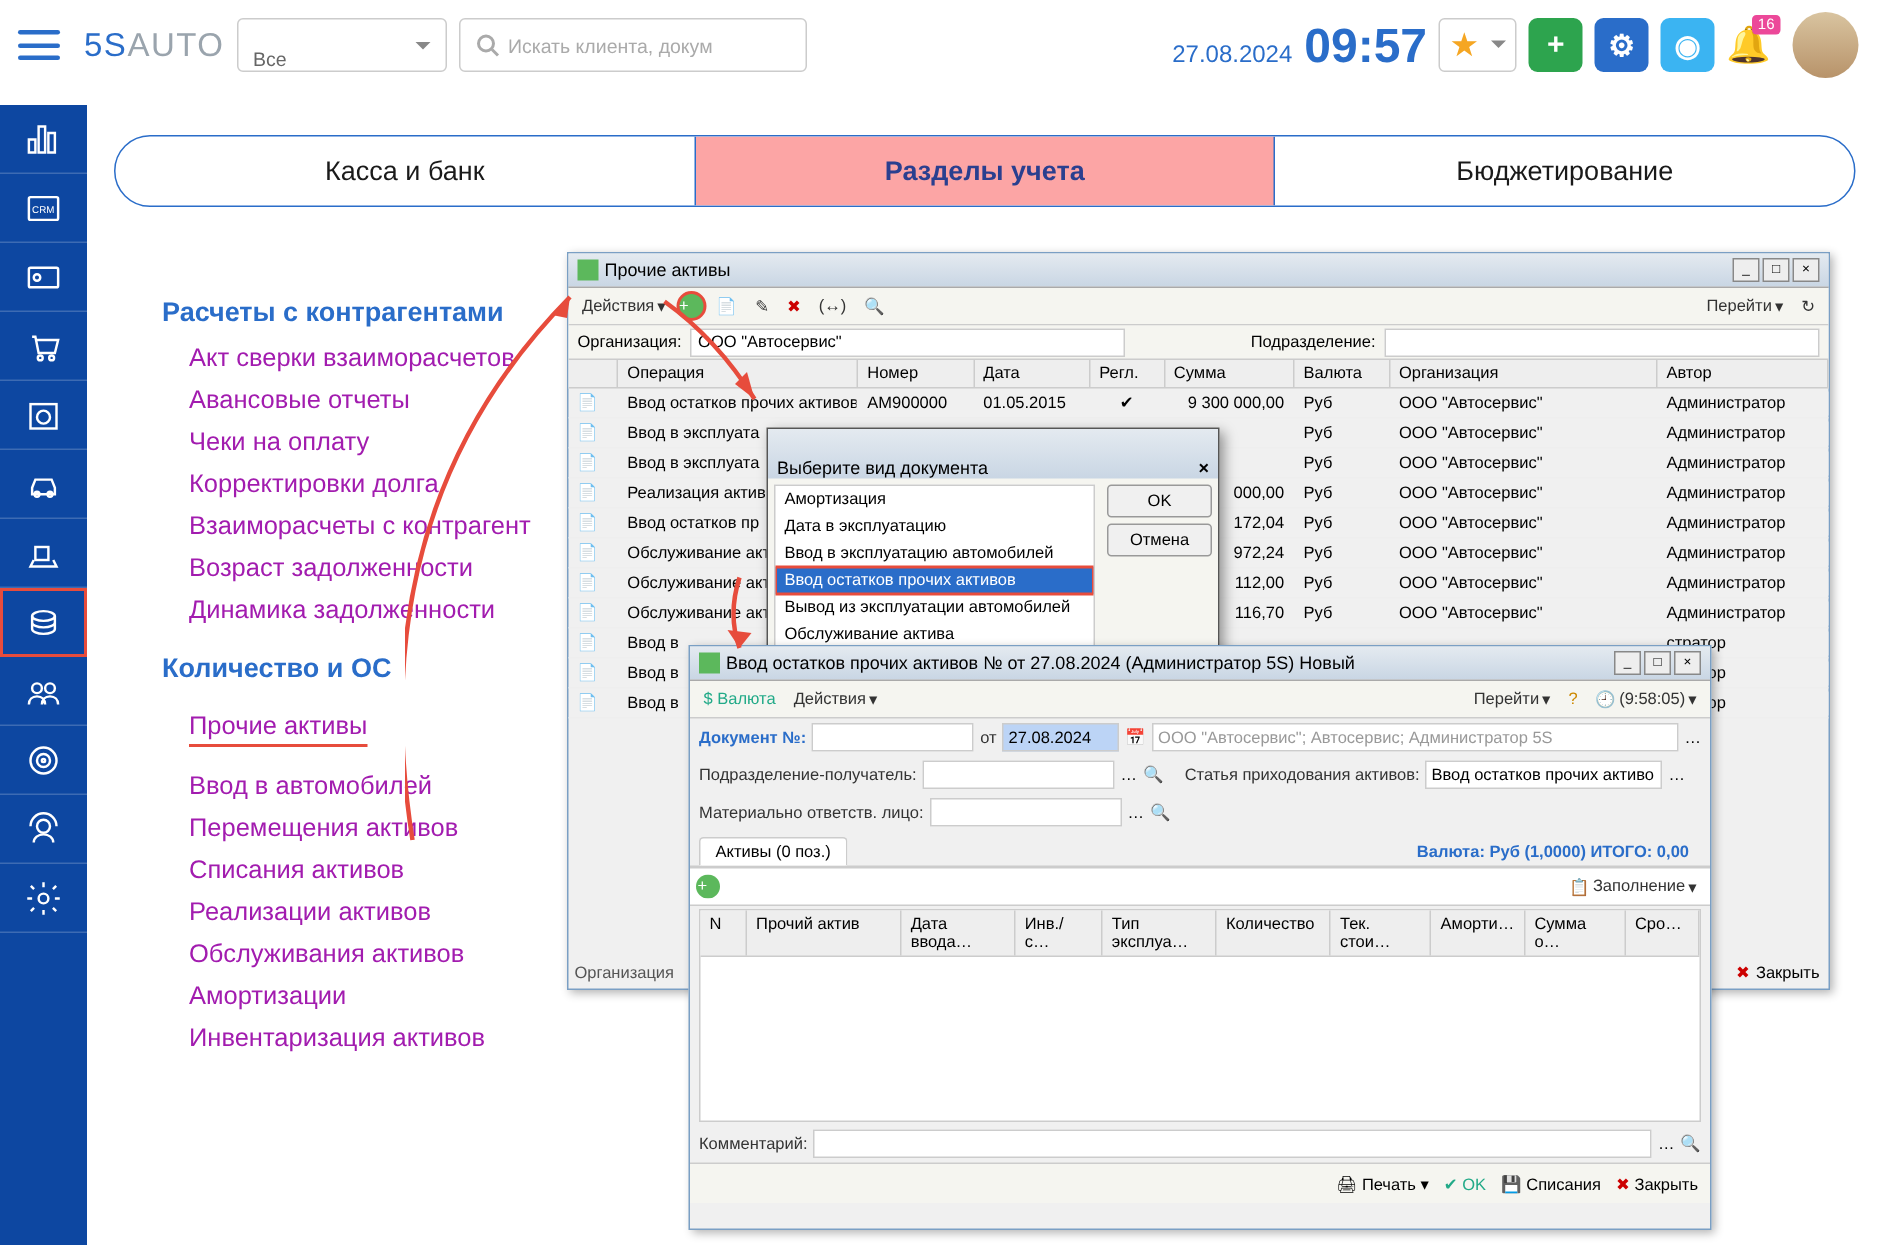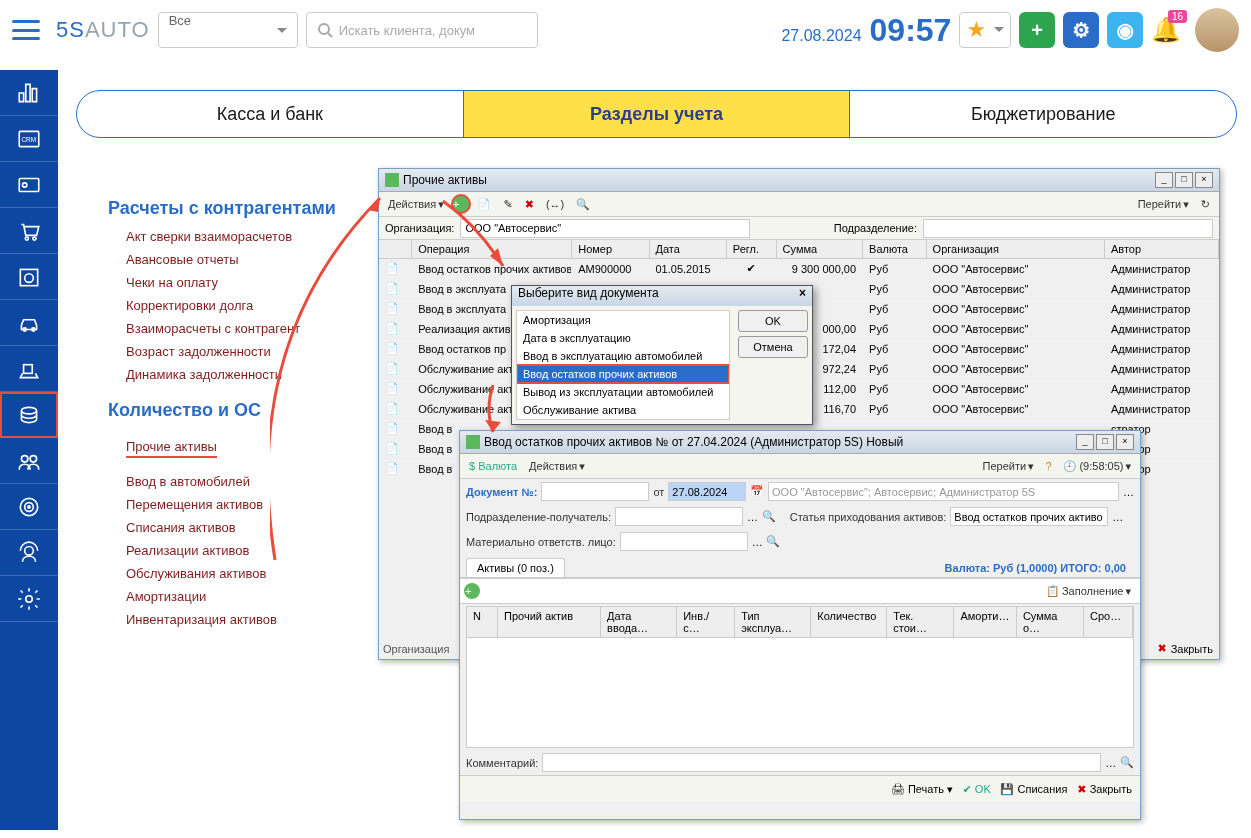--- a/index.html
+++ b/index.html
@@ -1,21 +1,21 @@
 <!DOCTYPE html>
 <html><head>
 <meta charset="utf-8">
 <style>
 body{margin:0;font-family:Arial,sans-serif;font-size:13px;background:#fff;width:1251px;height:838px;position:relative;overflow:hidden}
 .top-bar{height:60px;display:flex;align-items:center;padding:0 12px;gap:8px}
 .hamburger{width:28px;height:20px;display:flex;flex-direction:column;justify-content:space-between;cursor:pointer}
 .hamburger div{height:3px;background:#2a6dc9;border-radius:2px}
 .logo{color:#2a6dc9;font-weight:bold;font-size:22px;letter-spacing:1px;margin-left:8px}
 .logo span{color:#9aa4ad;font-weight:normal}
-.dropdown-btn{border:1px solid #ccc;border-radius:4px;height:34px;padding:0 28px 0 10px;background:#fff;color:#666;position:relative;display:flex;align-items:flex-start;min-width:100px}
+.dropdown-btn{border:1px solid #ccc;border-radius:4px;height:34px;padding:0 28px 0 10px;background:#fff;color:#666;position:relative;display:flex;align-items:flex-end;min-width:100px}
 .dropdown-btn::after{content:"";position:absolute;right:10px;top:50%;margin-top:-2px;border:5px solid transparent;border-top-color:#888}
 .search-box{border:1px solid #ccc;border-radius:4px;height:34px;display:flex;align-items:center;padding:0 10px;width:210px;color:#aaa}
 .search-box svg{margin-right:6px}
 .datetime{color:#2a6dc9;margin-left:auto;display:flex;align-items:baseline;gap:8px}
 .datetime .date{font-size:16px}
 .datetime .time{font-size:32px;font-weight:bold}
 .star-btn{border:1px solid #ccc;border-radius:4px;height:34px;display:flex;align-items:center;padding:0 6px}
 .star-btn .star{color:#f5a623;font-size:22px}
 .star-btn .arrow{border:5px solid transparent;border-top-color:#888;margin-left:8px;margin-top:4px}
 .icon-btn{width:36px;height:36px;border-radius:6px;display:flex;align-items:center;justify-content:center;color:#fff;font-size:20px;font-weight:bold}
@@ -25,41 +25,41 @@
 .bell{color:#bbb;font-size:24px;position:relative}
 .badge{position:absolute;top:-6px;right:-6px;background:#ec4899;color:#fff;font-size:10px;padding:1px 4px;border-radius:3px}
 .avatar{width:44px;height:44px;border-radius:50%;background:linear-gradient(#d9c4a0,#b8936a);margin-left:6px}
 .sidebar{position:absolute;left:0;top:70px;width:58px;height:760px;background:#0d47a1;display:flex;flex-direction:column}
 .sidebar-item{height:45px;border-bottom:1px solid rgba(255,255,255,0.2);display:flex;align-items:center;justify-content:center;color:#fff}
 .sidebar-item.active{outline:2px solid #e74c3c;outline-offset:-2px}
 .sidebar-item svg{width:26px;height:26px;stroke:#fff;fill:none;stroke-width:1.5}
 .tabs{position:absolute;left:76px;top:90px;right:14px;height:46px;border:1px solid #2a6dc9;border-radius:24px;display:flex;overflow:hidden}
 .tab{flex:1;display:flex;align-items:center;justify-content:center;font-size:18px;color:#1a1a1a;border-right:1px solid #2a6dc9}
 .tab:last-child{border-right:none}
-.tab.active{background:#fde047;color:#2a3f8f;font-weight:bold}
+.tab.active{background:#fca5a5;color:#2a3f8f;font-weight:bold}
 .content{position:absolute;left:108px;top:180px;width:280px}
 .section-title{color:#2a6dc9;font-weight:bold;font-size:18px;margin:18px 0 10px}
-.menu-item{color:#7f1d1d;font-size:13px;margin:8px 0 8px 18px;cursor:pointer}
+.menu-item{color:#a21caf;font-size:17px;margin:8px 0 8px 18px;cursor:pointer}
 .menu-item.underline{border-bottom:2px solid #e74c3c;display:inline-block;padding-bottom:2px}
 .win{position:absolute;background:#f0f0f0;border:1px solid #7a9fc4;box-shadow:2px 2px 6px rgba(0,0,0,0.3)}
 .win-title{background:linear-gradient(#e4eaf0,#c9d6e4);height:22px;display:flex;align-items:center;padding:0 6px;font-size:12px;color:#000;border-bottom:1px solid #aaa}
 .win-title .spacer{flex:1}
 .win-ctrl{width:16px;height:14px;border:1px solid #888;margin-left:2px;font-size:9px;text-align:center;line-height:12px;background:#eee}
 .toolbar{height:24px;background:#f5f5f0;border-bottom:1px solid #ccc;display:flex;align-items:center;padding:0 4px;gap:2px;font-size:11px}
 .tb-btn{padding:2px 4px;border:1px solid transparent;display:flex;align-items:center;gap:2px;color:#333}
 .tb-btn.green{background:#5cb85c;border-radius:50%;width:16px;height:16px;color:#fff;font-size:11px;text-align:center;line-height:16px;padding:0;border:2px solid #e74c3c}
 .filter-row{height:22px;background:#f5f5f0;border-bottom:1px solid #ccc;display:flex;align-items:center;padding:0 6px;font-size:11px;gap:6px}
 .filter-input{border:1px solid #ccc;height:17px;padding:0 4px;font-size:11px}
 .grid{font-size:12px}
 .grid-head{display:flex;background:#eee;border-bottom:1px solid #ccc}
 .grid-head div{padding:3px 6px;border-right:1px solid #ccc;font-size:11px}
 .grid-row{display:flex;border-bottom:1px solid #eee;height:19px;align-items:center}
 .grid-row div{padding:2px 6px;border-right:1px solid #f0f0f0;font-size:11px;overflow:hidden;white-space:nowrap}
 .modal{position:absolute;background:#f5f5f0;border:1px solid #555;box-shadow:3px 3px 8px rgba(0,0,0,0.4);width:300px}
-.modal-title{background:linear-gradient(#e4eaf0,#c9d6e4);height:20px;display:flex;align-items:flex-start;padding:0 6px;font-size:12px}
+.modal-title{background:linear-gradient(#e4eaf0,#c9d6e4);height:33px;display:flex;align-items:flex-end;padding:0 6px;font-size:12px}
 .modal-title .x{margin-left:auto;font-weight:bold;cursor:pointer}
 .modal-body{display:flex}
 .modal-list{flex:1;border:1px solid #ccc;margin:4px;background:#fff;max-height:140px;overflow:hidden}
 .modal-list div{padding:3px 6px;font-size:11px;cursor:pointer}
 .modal-list div.sel{background:#2a6dc9;color:#fff;outline:2px solid #e74c3c;outline-offset:-1px}
 .modal-btns{width:70px;padding:4px;display:flex;flex-direction:column;gap:4px}
 .modal-btns button{height:22px;font-size:11px;border:1px solid #999;background:#f0f0f0;border-radius:3px}
 .form-row{display:flex;align-items:center;padding:3px 6px;font-size:11px;gap:4px}
 .form-row label{color:#333}
 .form-row input{border:1px solid #ccc;height:17px;padding:0 3px;font-size:11px}
@@ -399,21 +399,21 @@
     <div class="modal-btns">
       <button>OK</button>
       <button>Отмена</button>
     </div>
   </div>
 </div>
 
 <div class="win" style="left:459px;top:430px;width:680px;height:388px">
   <div class="win-title">
     <span style="width:14px;height:14px;background:#5cb85c;margin-right:4px"></span>
-    <span>Ввод остатков прочих активов №  от 27.04.2024 (Администратор 5S) Новый</span>
+    <span>Ввод остатков прочих активов №  от 27.08.2024 (Администратор 5S) Новый</span>
       <span class="spacer"></span>
     <span class="win-ctrl">_</span>
     <span class="win-ctrl">□</span>
     <span class="win-ctrl">×</span>
   </div>
   <div class="toolbar">
     <span class="tb-btn" style="color:#2a8">$ Валюта</span>
     <span class="tb-btn"><span>Действия</span> ▾</span>
     <span style="flex:1"></span>
     <span class="tb-btn"><span>Перейти</span> ▾</span>

